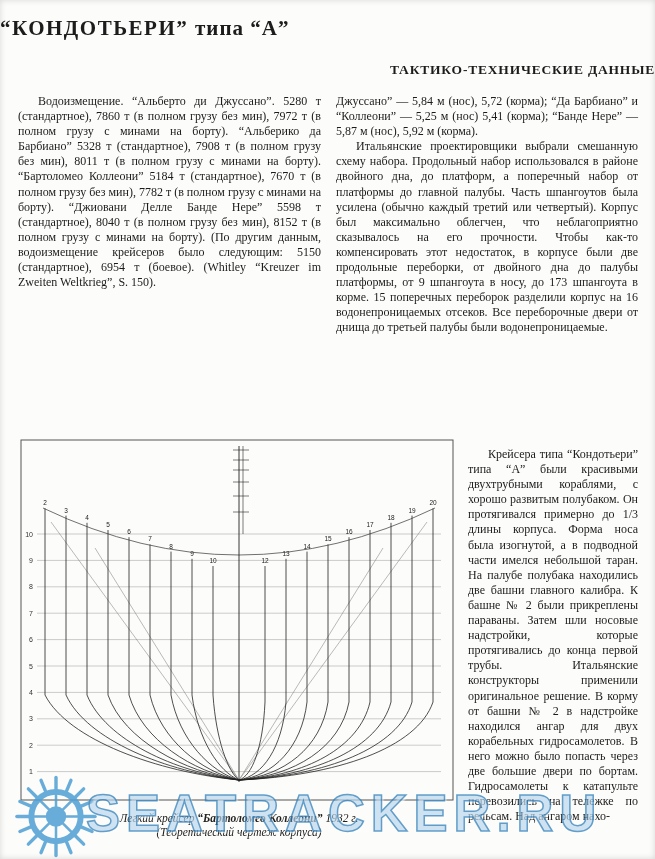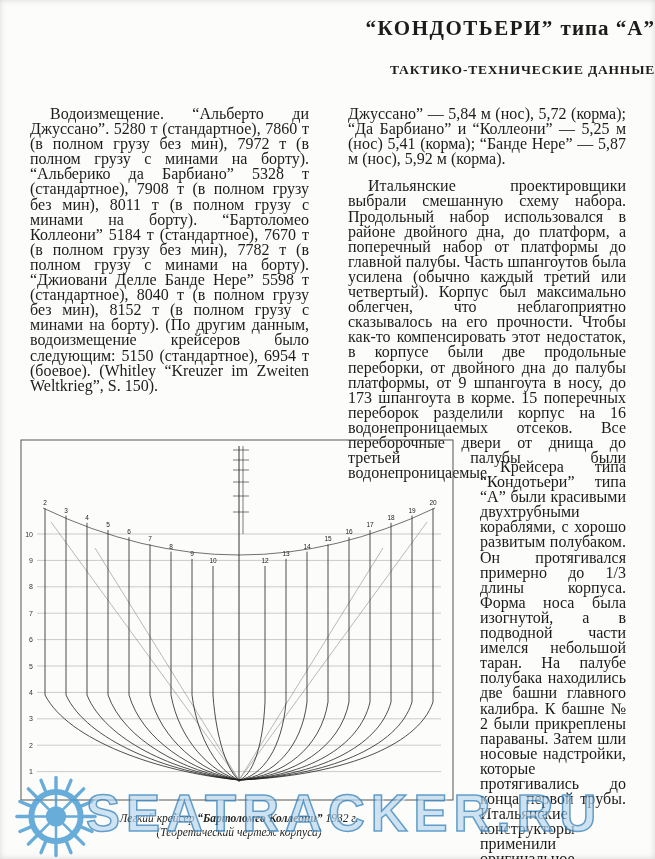--- a/index.html
+++ b/index.html
@@ -3,31 +3,31 @@
 <meta charset="utf-8">
 <style>
   html,body{margin:0;padding:0;background:#9a9a9a;}
   .page{
     position:relative;width:655px;height:859px;margin:0 auto;
     background:#fcfcfa;overflow:hidden;
     font-family:"Liberation Serif", serif;color:#1c1c1c;
     box-shadow:inset 0 0 6px rgba(0,0,0,.15);
   }
   .page-title{
-    position:absolute;top:16px;left:0;width:100%;text-align:right;
+    position:absolute;top:16px;left:0;width:100%;text-align:left;
     font-size:21px;font-weight:bold;letter-spacing:1.5px;
   }
   .page-title .title-sub{letter-spacing:1px;}
   .section-title{
     position:absolute;top:62px;left:0;width:100%;text-align:right;
     font-size:13.5px;font-weight:bold;letter-spacing:0.8px;
   }
   .textcol p{
-    margin:12px;text-indent:20px;text-align:justify;
-    font-size:16px;line-height:15.1px;
+    margin:0;text-indent:20px;text-align:justify;
+    font-size:12px;line-height:15.1px;
   }
   .col-left-top{position:absolute;left:18px;top:94px;width:303px;}
   .col-right-top{position:absolute;left:336px;top:94px;width:302px;}
   .col-right-bottom{position:absolute;left:468px;top:447px;width:170px;height:424px;overflow:hidden;}
   .figure{position:absolute;left:15px;top:430px;width:448px;height:418px;}
   .figure svg{display:block;}
   .caption{
     margin-top:3px;text-align:center;font-style:italic;font-size:11.5px;line-height:14px;color:#222;
   }
   .caption .cap-ship{font-weight:bold;}

